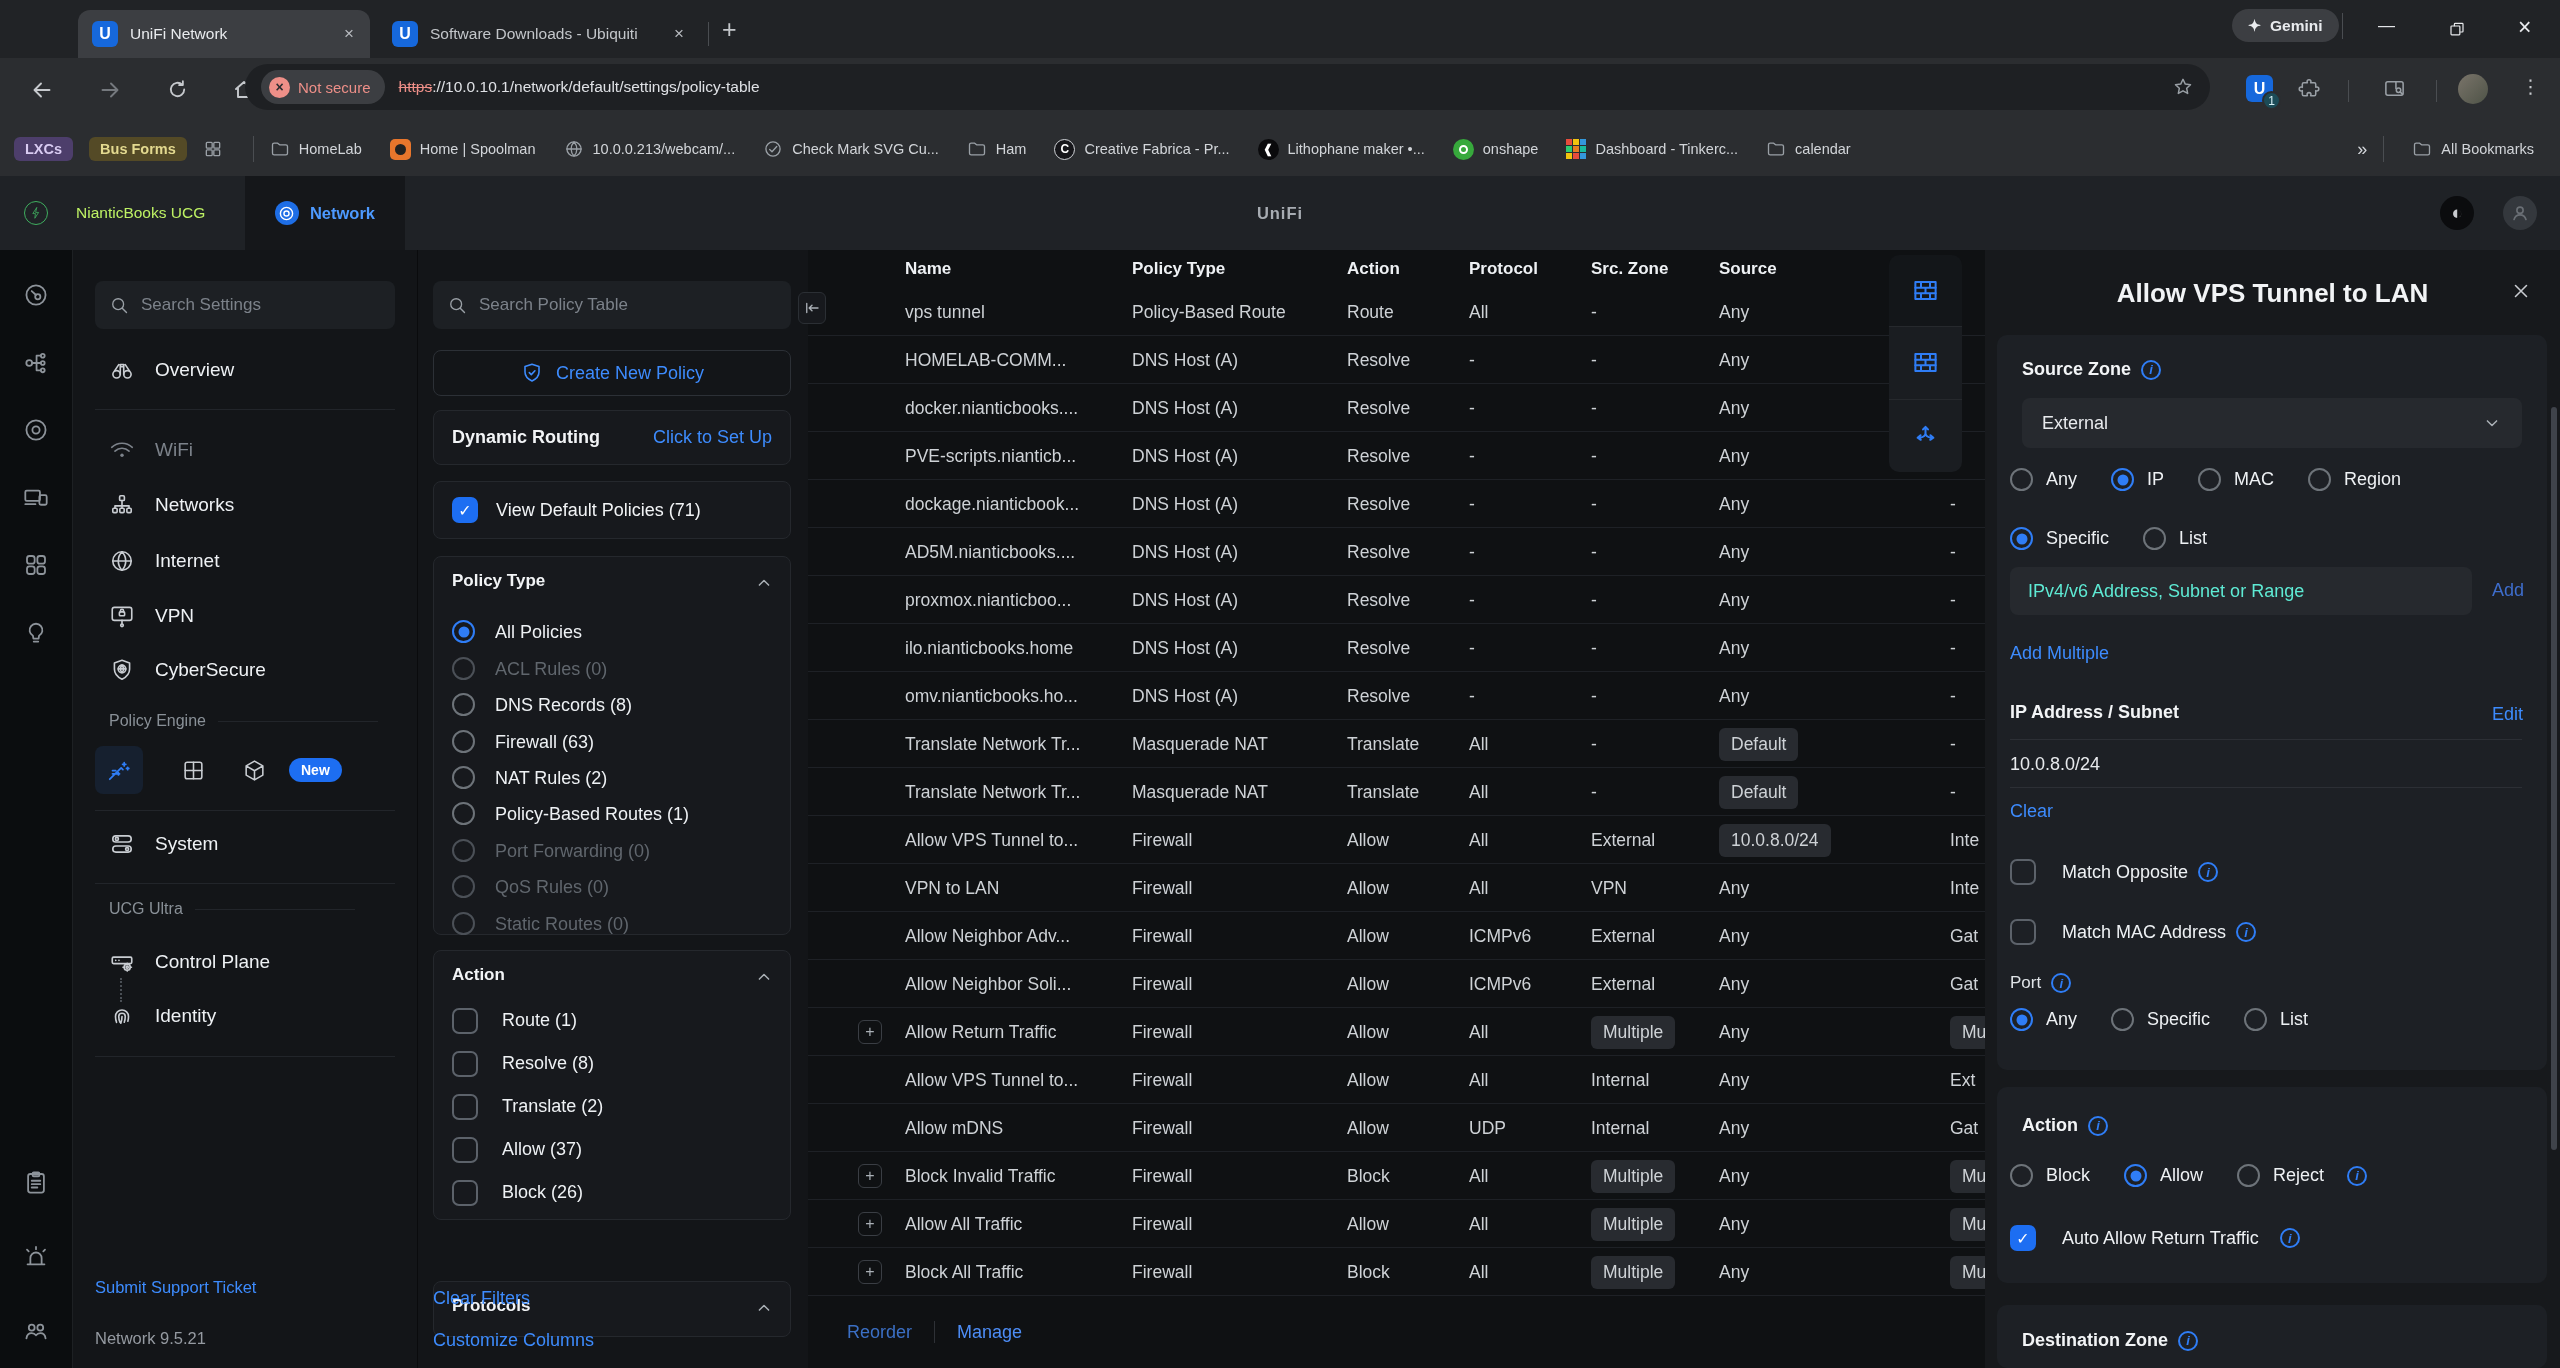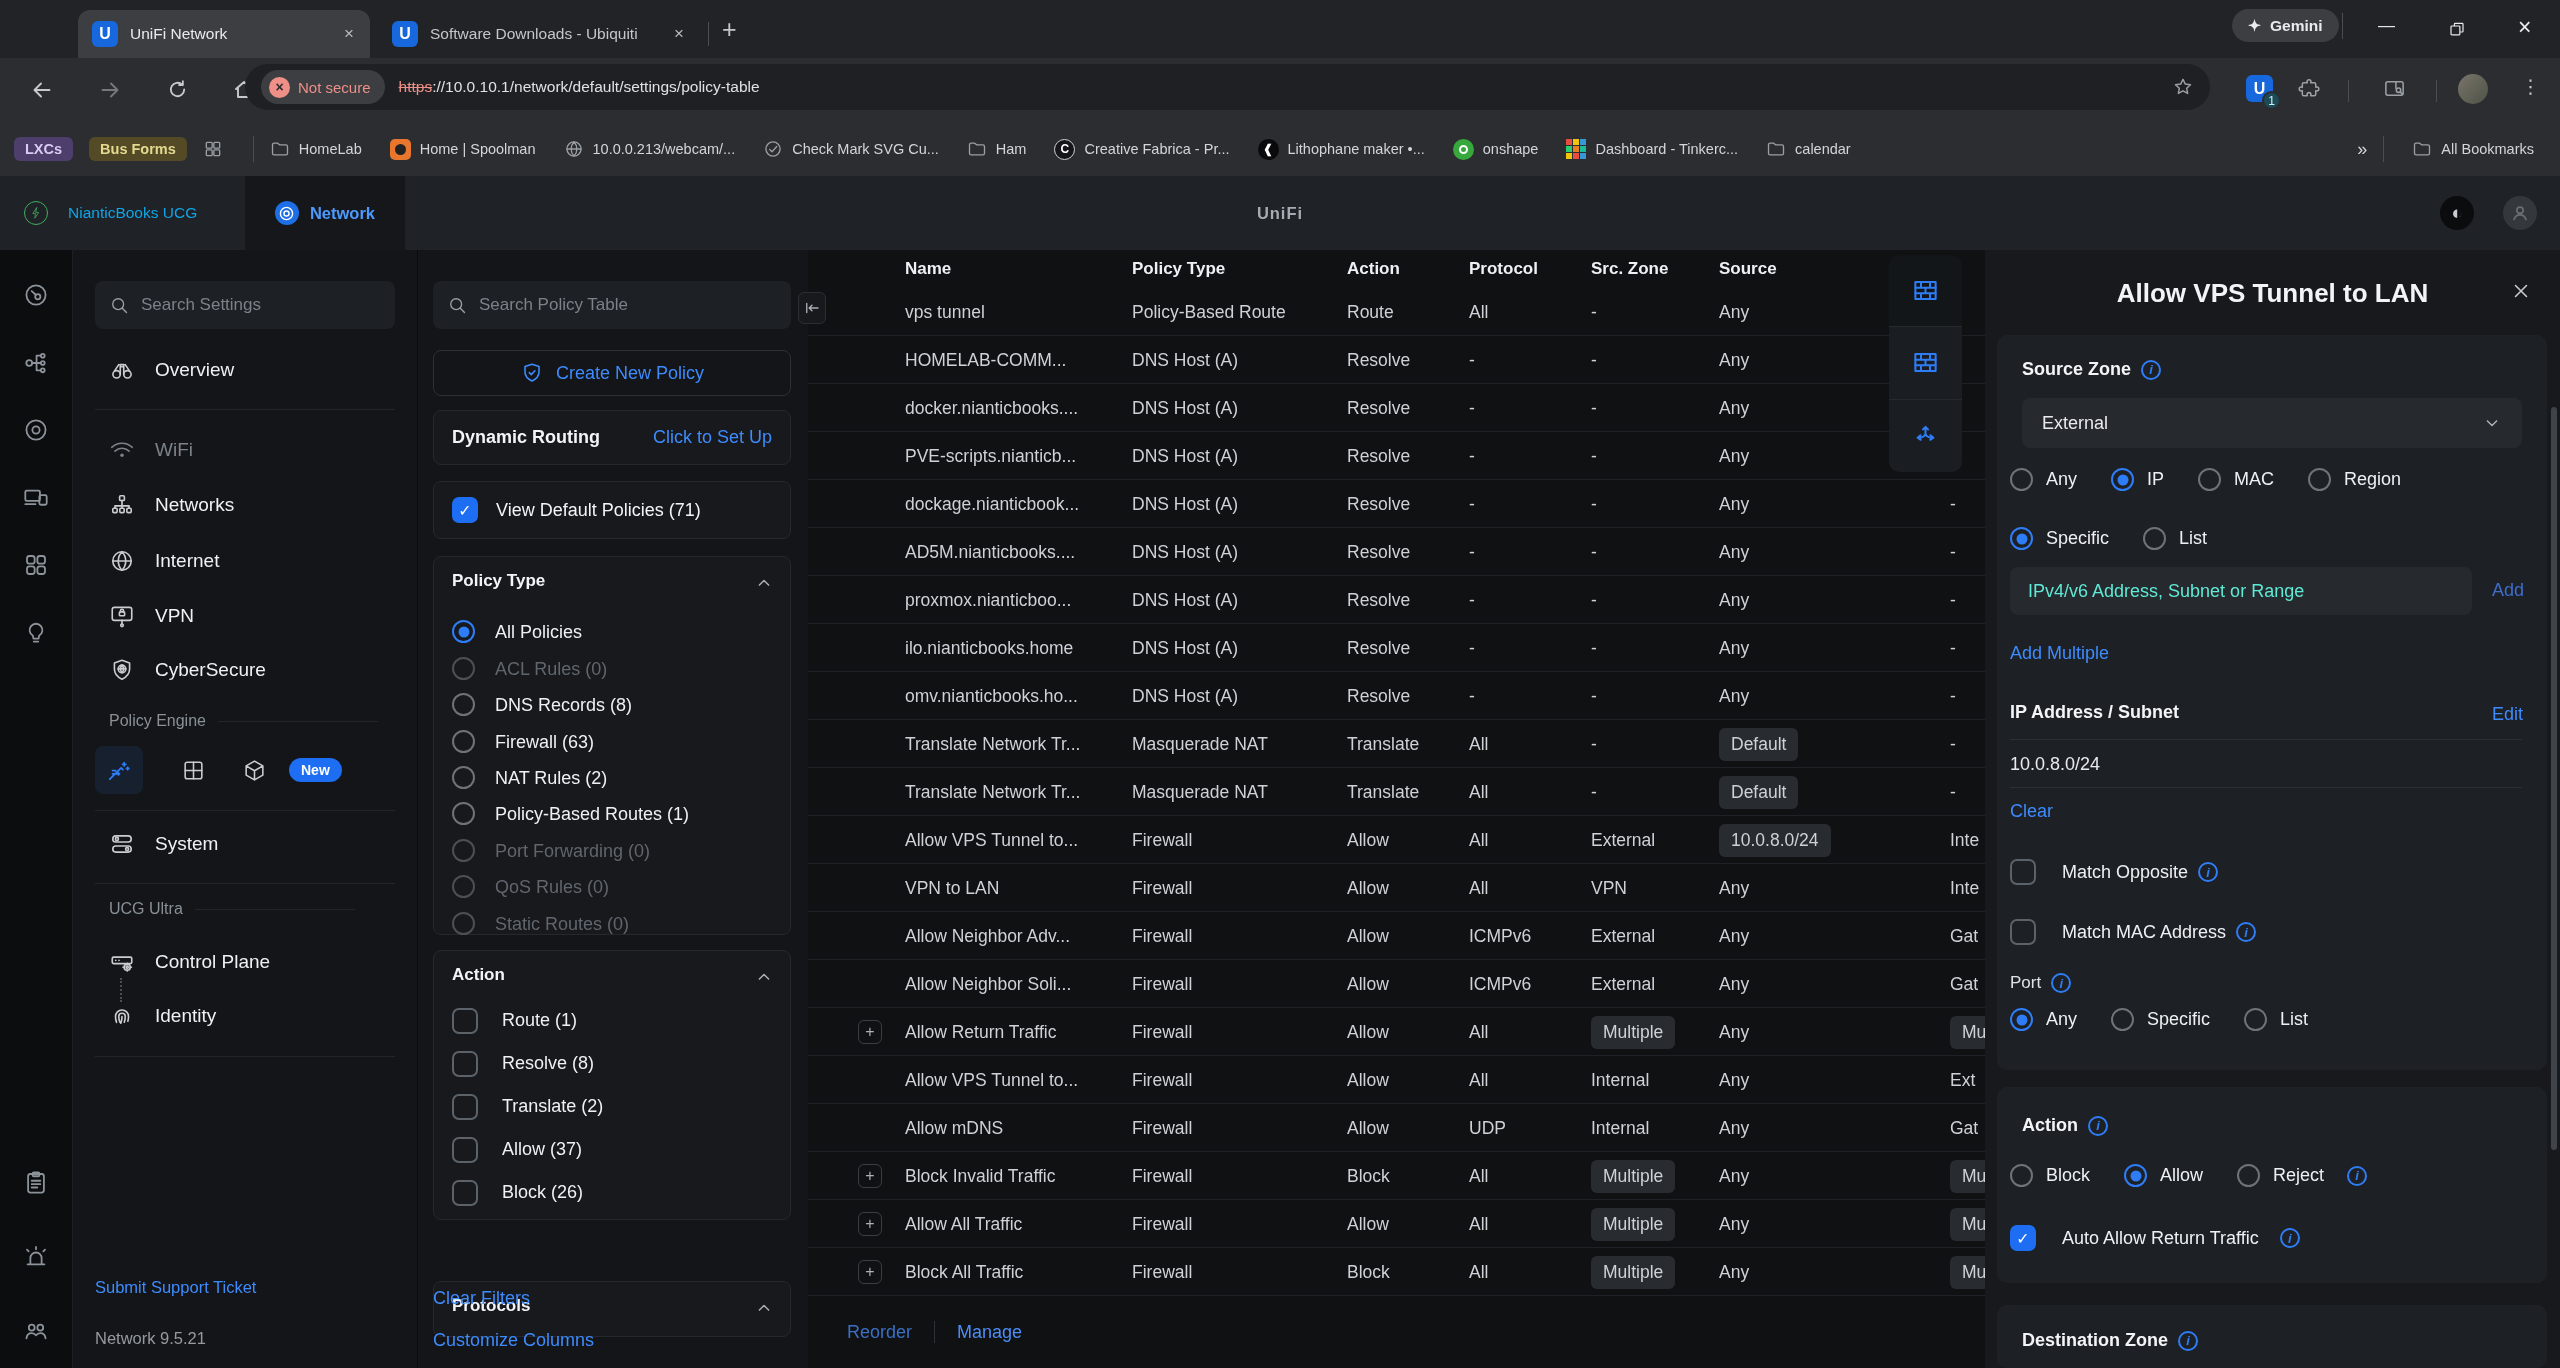--- a/index.html
+++ b/index.html
@@ -45,21 +45,21 @@
   .chip-purple { background:#4d3e6b; color:#d9cbf2; }
   .chip-olive { background:#544a26; color:#e3d98f; }
   .bm-sep { width:1px; height:26px; background:#4a4d51; margin:0 16px 0 2px; }
   #bm-right { position:absolute; right:14px; top:0; height:54px; display:flex; align-items:center; gap:16px; color:#d2d5d9; font-size:14.5px; }
   .badge-ico { width:21px; height:21px; border-radius:50%; display:flex; align-items:center; justify-content:center; font-size:12px; font-weight:bold; }
   .tcad { width:20px; height:20px; display:grid; grid-template-columns:1fr 1fr 1fr; grid-template-rows:1fr 1fr 1fr; gap:1px; }
   .tcad i { display:block; }
 
   
   #appheader { position:absolute; left:0; top:176px; width:2560px; height:74px; background:#1f2226; }
-  #org { position:absolute; left:24px; top:0; height:74px; display:flex; align-items:center; gap:20px; color:#0ea5e9; font-size:15.5px; }
+  #org { position:absolute; left:24px; top:0; height:74px; display:flex; align-items:center; gap:28px; color:#bef264; font-size:15.5px; }
   #networktab { position:absolute; left:245px; top:0; width:160px; height:74px; background:#15171a; display:flex; align-items:center; justify-content:center; gap:11px; color:#4d9aff; font-size:16.5px; font-weight:600; }
   #apptitle { position:absolute; left:50%; transform:translateX(-50%); top:0; height:74px; display:flex; align-items:center; color:#a7acb2; font-size:16.5px; font-weight:bold; letter-spacing:1px; }
   #themetoggle { position:absolute; left:2440px; top:20px; width:34px; height:34px; border-radius:50%; background:#0b0c0e; color:#c8cbcf; font-size:19px; display:flex; align-items:center; justify-content:center; }
   #avatar-app { position:absolute; left:2503px; top:20px; width:34px; height:34px; border-radius:50%; background:#34383d; color:#6a6f75; display:flex; align-items:center; justify-content:center; }
 
   
   #rail { position:absolute; left:0; top:250px; width:73px; height:1118px; background:#0b0d0f; border-right:1px solid #1d2023; }
   .rail-ico { position:absolute; left:50%; transform:translate(-50%,-50%); color:#8d939a; }
   .rail-ico.active { color:#2f7df6; }
 

